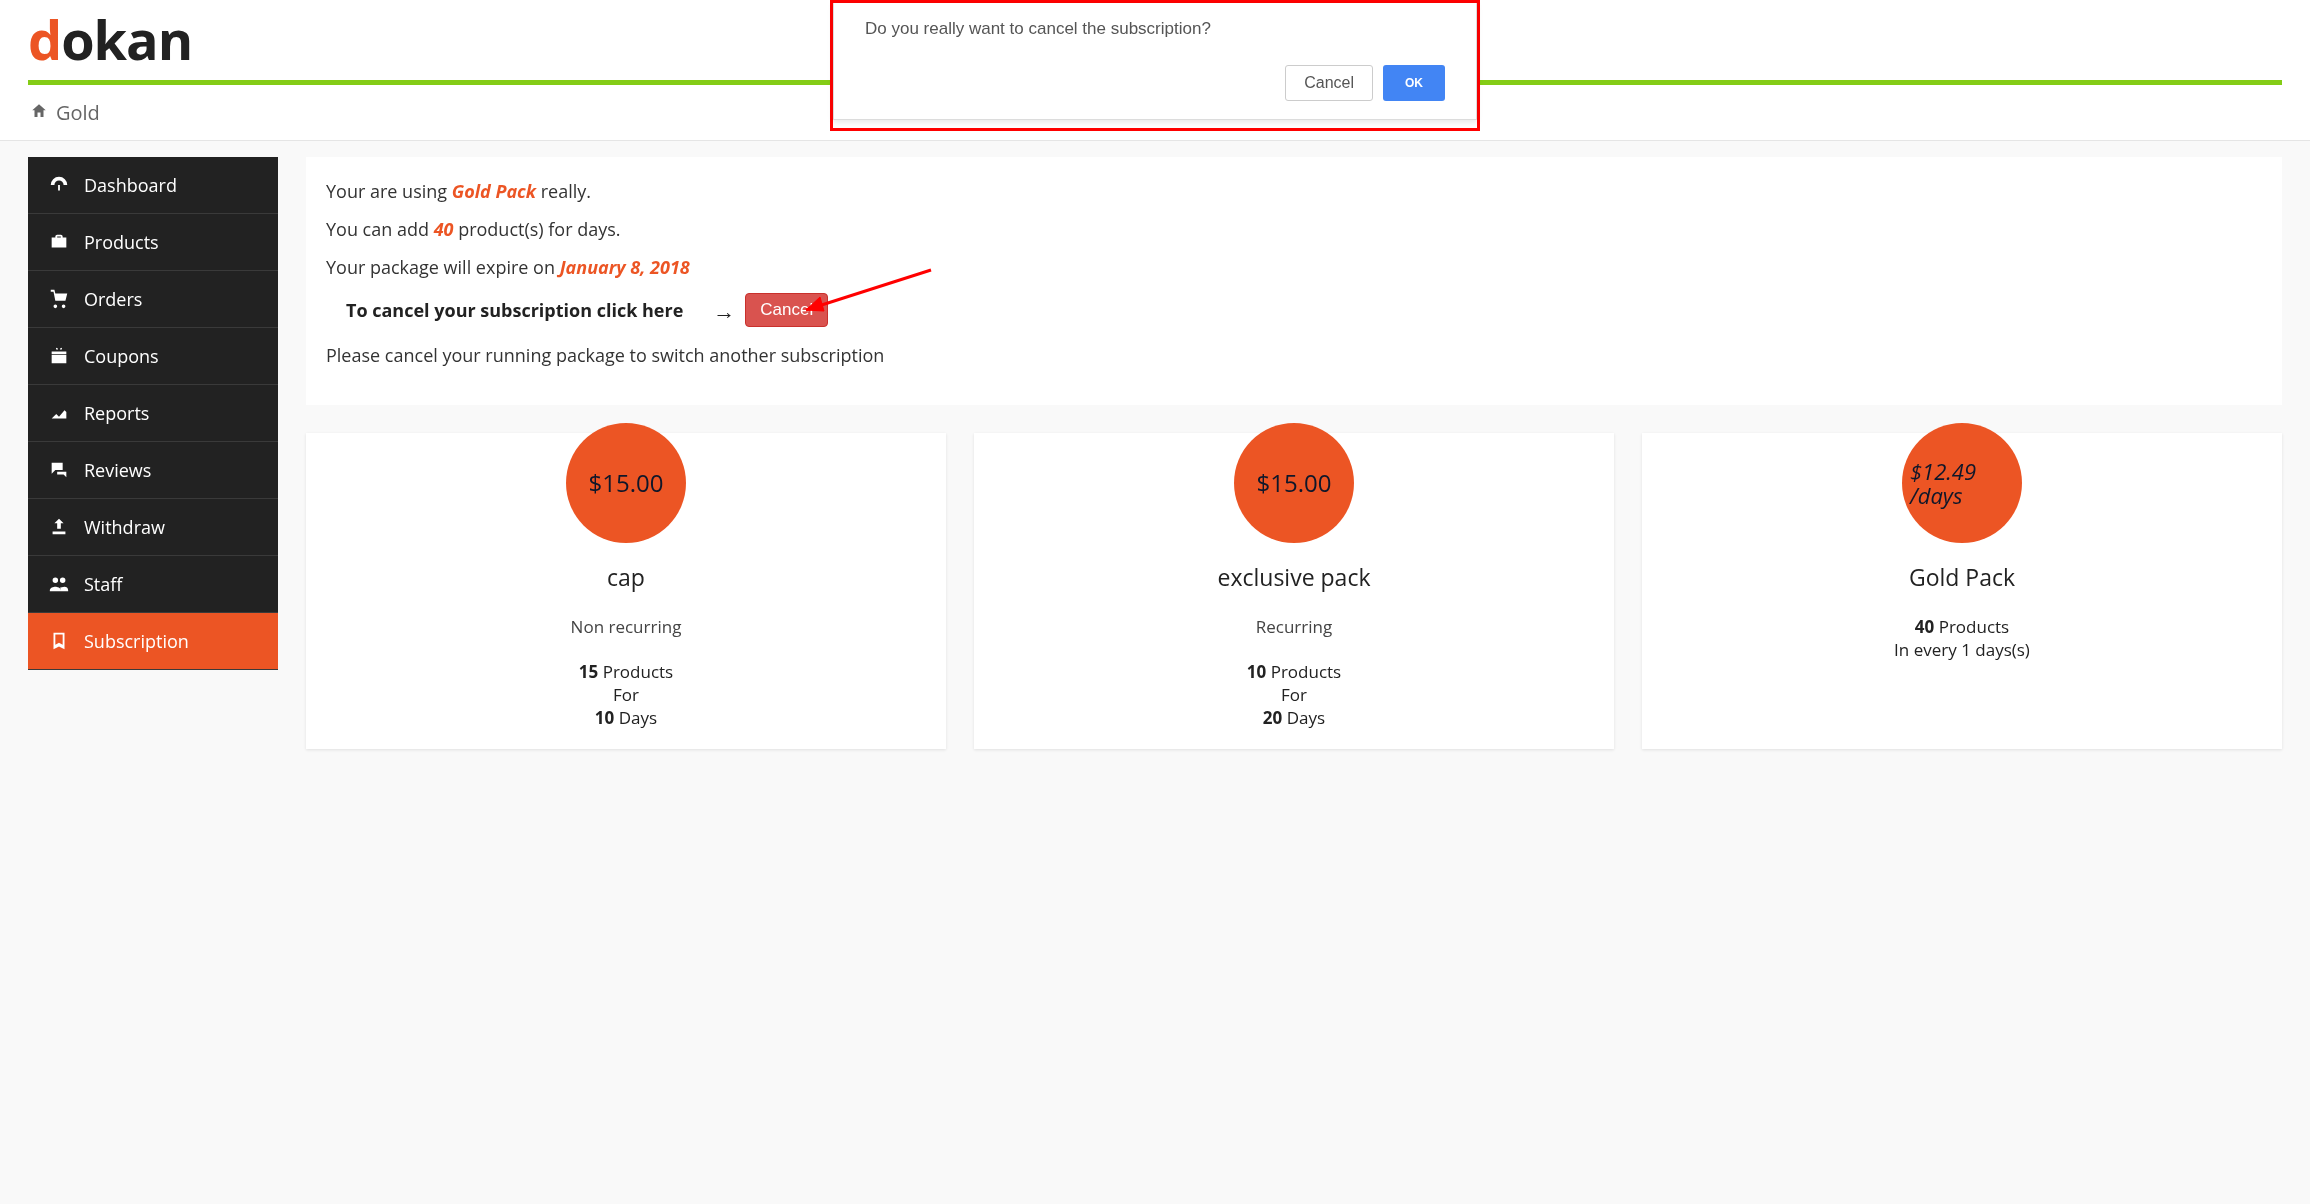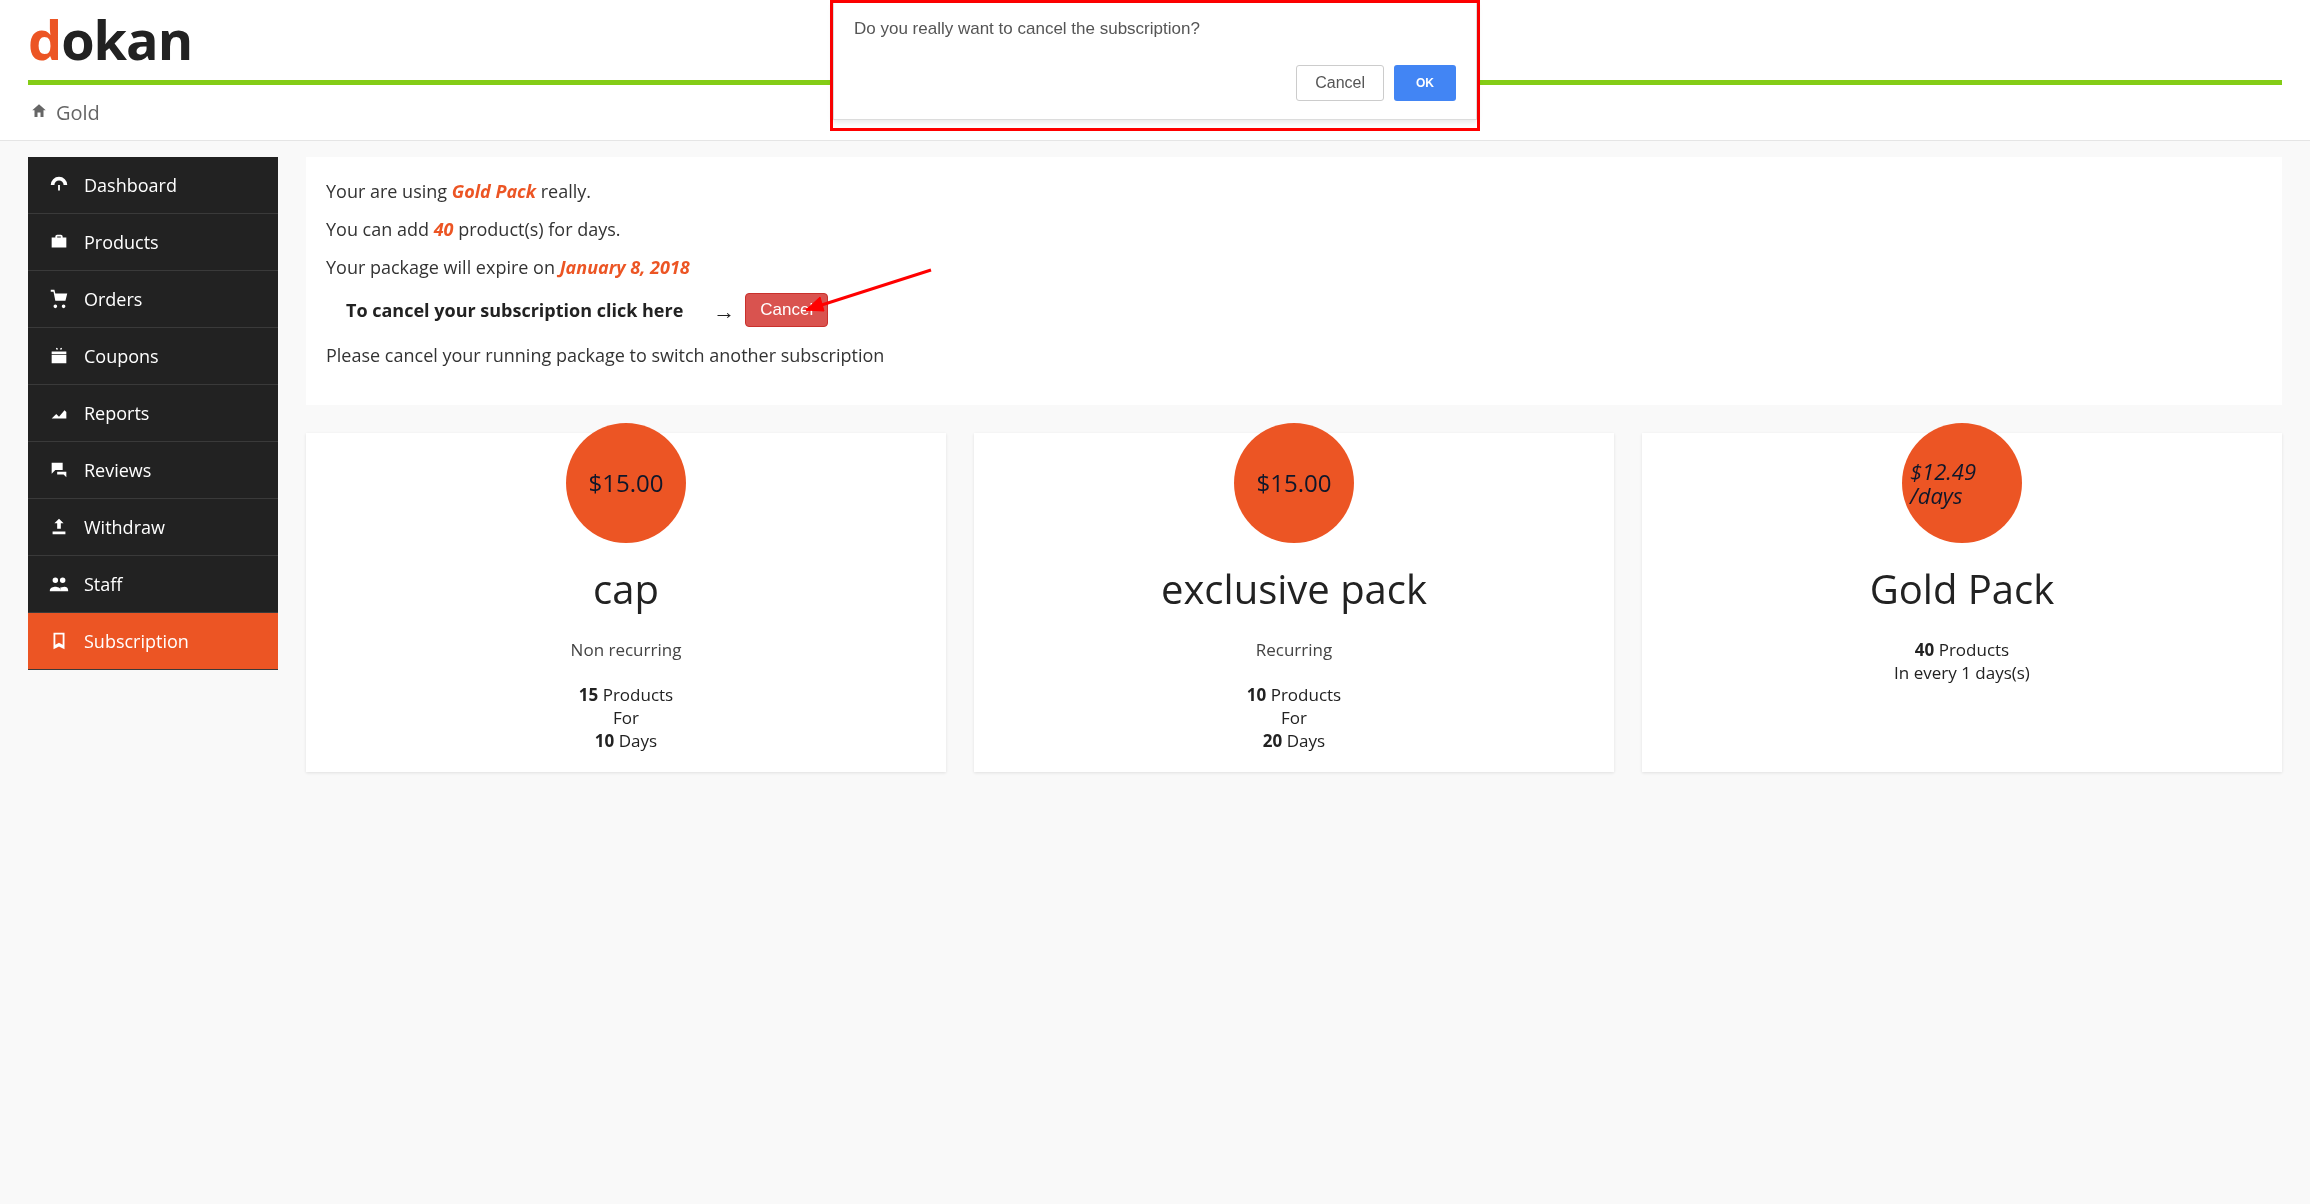--- a/index.html
+++ b/index.html
@@ -32,28 +32,28 @@
     .btn-danger { background:#d9534f; color:#fff; border:1px solid #c9302c; border-radius:4px; padding:6px 14px; font-size:17px; cursor:pointer; }
 
     
     .anno-arrow { position:absolute; }
     .anno-arrow svg { stroke:#ff0000; fill:#ff0000; }
 
     
     .packs { display:flex; gap:28px; margin-top:28px; }
     .pack { flex:1; background:#fff; box-shadow:0 1px 3px rgba(0,0,0,.1); text-align:center; padding:0 20px 20px; position:relative; }
     .pack-circle { width:120px; height:120px; border-radius:50%; background:#ec5524; color:#0f172a; display:flex; align-items:center; justify-content:center; font-size:24px; font-weight:500; position:relative; top:-10px; margin:0 auto 8px; line-height:1.1; text-align:left; }
-    .pack h2 { font-size:40px; font-weight:400; color:#222; margin:8px 0 22px; }
+    .pack h2 { font-size:23px; font-weight:400; color:#222; margin:8px 0 22px; }
     .pack .sub { color:#444; font-size:17px; margin-bottom:22px; }
     .pack .line { font-size:17px; color:#222; }
     .pack .line b { font-weight:700; }
 
     
     .dialog-frame { position:absolute; top:0; left:50%; transform:translateX(-50%); width:650px; border:3px solid #ff0000; padding-bottom:8px; }
-    .dialog { background:#fff; border:1px solid #dcdcdc; border-top:none; padding:16px 20px 18px; font-family:Arial, sans-serif; box-shadow:0 2px 6px rgba(0,0,0,.1); }
+    .dialog { background:#fff; border:1px solid #dcdcdc; border-top:none; padding:16px 31px 18px; font-family:Arial, sans-serif; box-shadow:0 2px 6px rgba(0,0,0,.1); }
     .dialog-msg { color:#555; font-size:17px; margin-bottom:26px; }
     .dialog-actions { display:flex; justify-content:flex-end; gap:10px; }
     .btn-ghost { background:#fff; border:1px solid #ccc; color:#555; border-radius:3px; padding:8px 18px; font-size:16px; cursor:pointer; }
     .btn-primary { background:#4285f4; color:#fff; border:none; border-radius:3px; padding:8px 22px; font-size:12px; font-weight:600; cursor:pointer; }
 
     
     .page { position:relative; }
   </style>
 </head>
 <body class="page">

